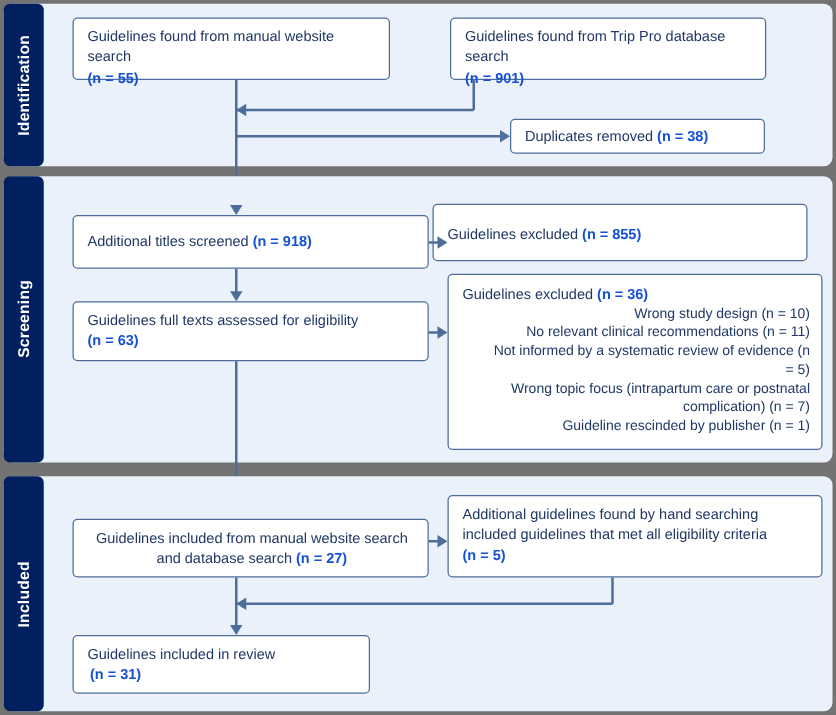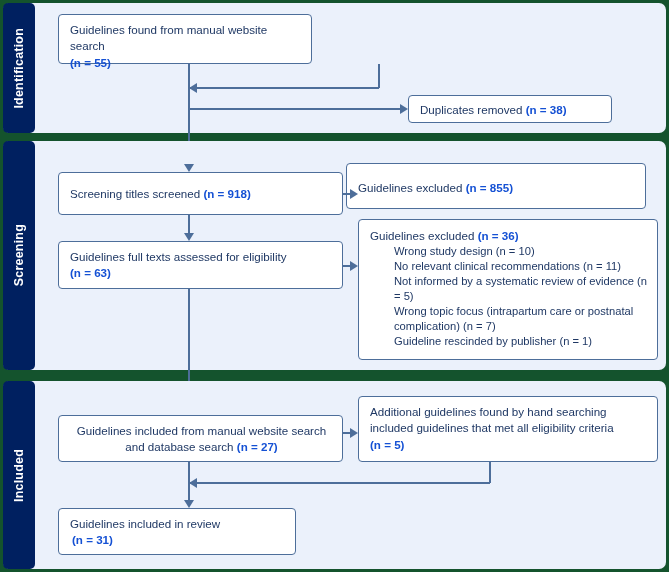--- a/index.html
+++ b/index.html
@@ -8,21 +8,21 @@
     padding: 0;
     background: #ffffff;
   }
   body {
     font-family: "Liberation Sans", sans-serif;
   }
   #diagram {
     position: relative;
     width: 669px;
     height: 572px;
-    background: #14532d;
+    background: #737373;
     overflow: hidden;
   }
 
   
   .band {
     position: absolute;
     background: #ebf1fb;
     border-radius: 7px;
   }
   .band-label {
@@ -59,20 +59,21 @@
     color: #1551d4;
     font-weight: bold;
   }
   .box .t {
     color: #1f3864;
   }
   .sublist {
     margin: 0;
     padding: 0 0 0 24px;
     list-style: none;
+    text-align: right;
   }
   .sublist li {
     color: #1f3864;
     font-size: 11.2px;
     line-height: 1.34;
   }
 
   
   .line {
     position: absolute;
@@ -110,20 +111,24 @@
   <div class="band" style="left:3px; top:3px; width:663px; height:130px;"></div>
   <div class="band-label" style="left:3px; top:3px; width:32px; height:130px;">
     <span>Identification</span>
   </div>
 
   <div class="box" style="left:58px; top:14px; width:254px; height:50px;">
     <span class="t">Guidelines found from manual website search</span><br>
     <span class="n">(n = 55)</span>
   </div>
 
+  <div class="box" style="left:360px; top:14px; width:253px; height:50px;">
+    <span class="t">Guidelines found from Trip Pro database search</span><br>
+    <span class="n">(n = 901)</span>
+  </div>
 
   <div class="box" style="left:408px; top:95px; width:204px; height:28px; padding-top:6px;">
     <span class="t">Duplicates removed </span><span class="n">(n = 38)</span>
   </div>
 
   <div class="line vline" style="left:188px; top:64px; height:108px;"></div>
 
   <div class="line vline" style="left:378px; top:64px; height:24px;"></div>
   <div class="line hline" style="left:188px; top:87px; width:191px;"></div>
   <div class="arrow arrow-left" style="left:189px; top:83px;"></div>
@@ -132,21 +137,21 @@
   <div class="arrow arrow-right" style="left:400px; top:104px;"></div>
 
   <div class="band" style="left:3px; top:141px; width:663px; height:229px;"></div>
   <div class="band-label" style="left:3px; top:141px; width:32px; height:229px;">
     <span>Screening</span>
   </div>
 
   <div class="arrow arrow-down" style="left:184px; top:164px;"></div>
 
   <div class="box" style="left:58px; top:172px; width:285px; height:43px; padding-top:13px;">
-    <span class="t">Screening titles screened </span><span class="n">(n = 918)</span>
+    <span class="t">Additional titles screened </span><span class="n">(n = 918)</span>
   </div>
 
   <div class="box" style="left:346px; top:163px; width:300px; height:46px; padding-top:16px;">
     <span class="t">Guidelines excluded </span><span class="n">(n = 855)</span>
   </div>
 
   <div class="line hline" style="left:343px; top:193px; width:8px;"></div>
   <div class="arrow arrow-right" style="left:350px; top:189px;"></div>
 
   <div class="line vline" style="left:188px; top:215px; width:1.6px; height:22px;"></div>

